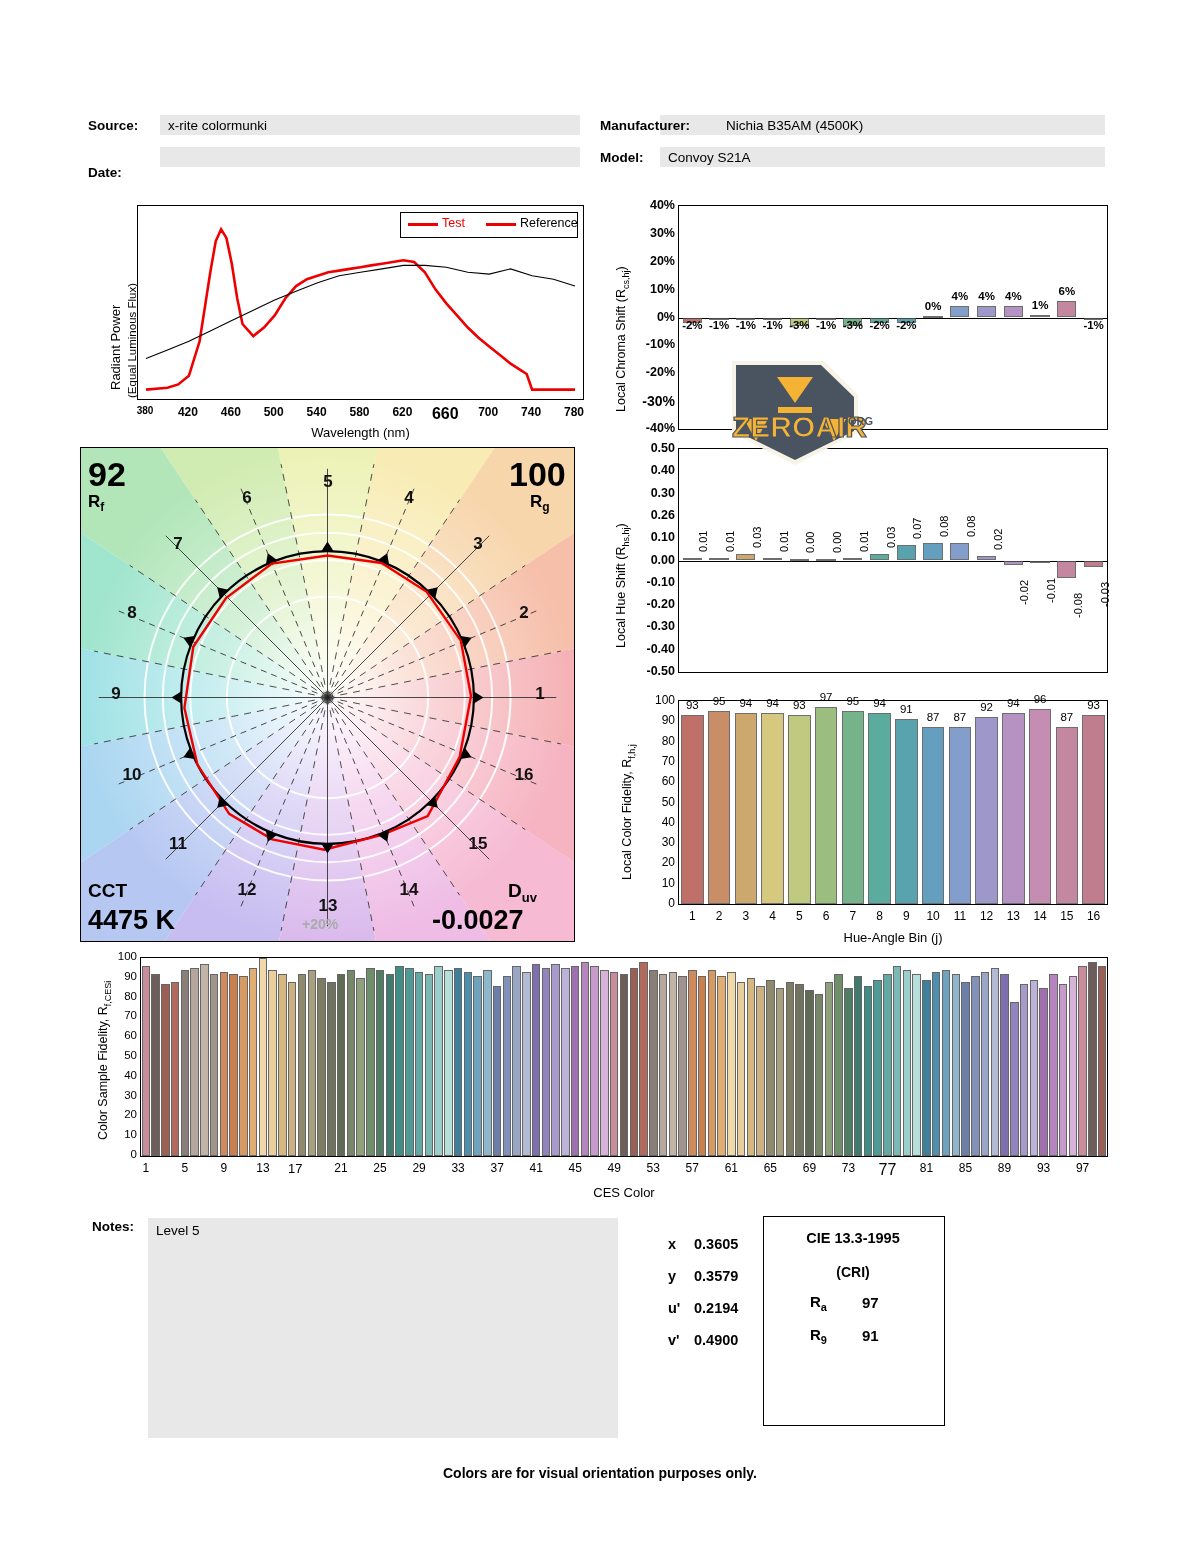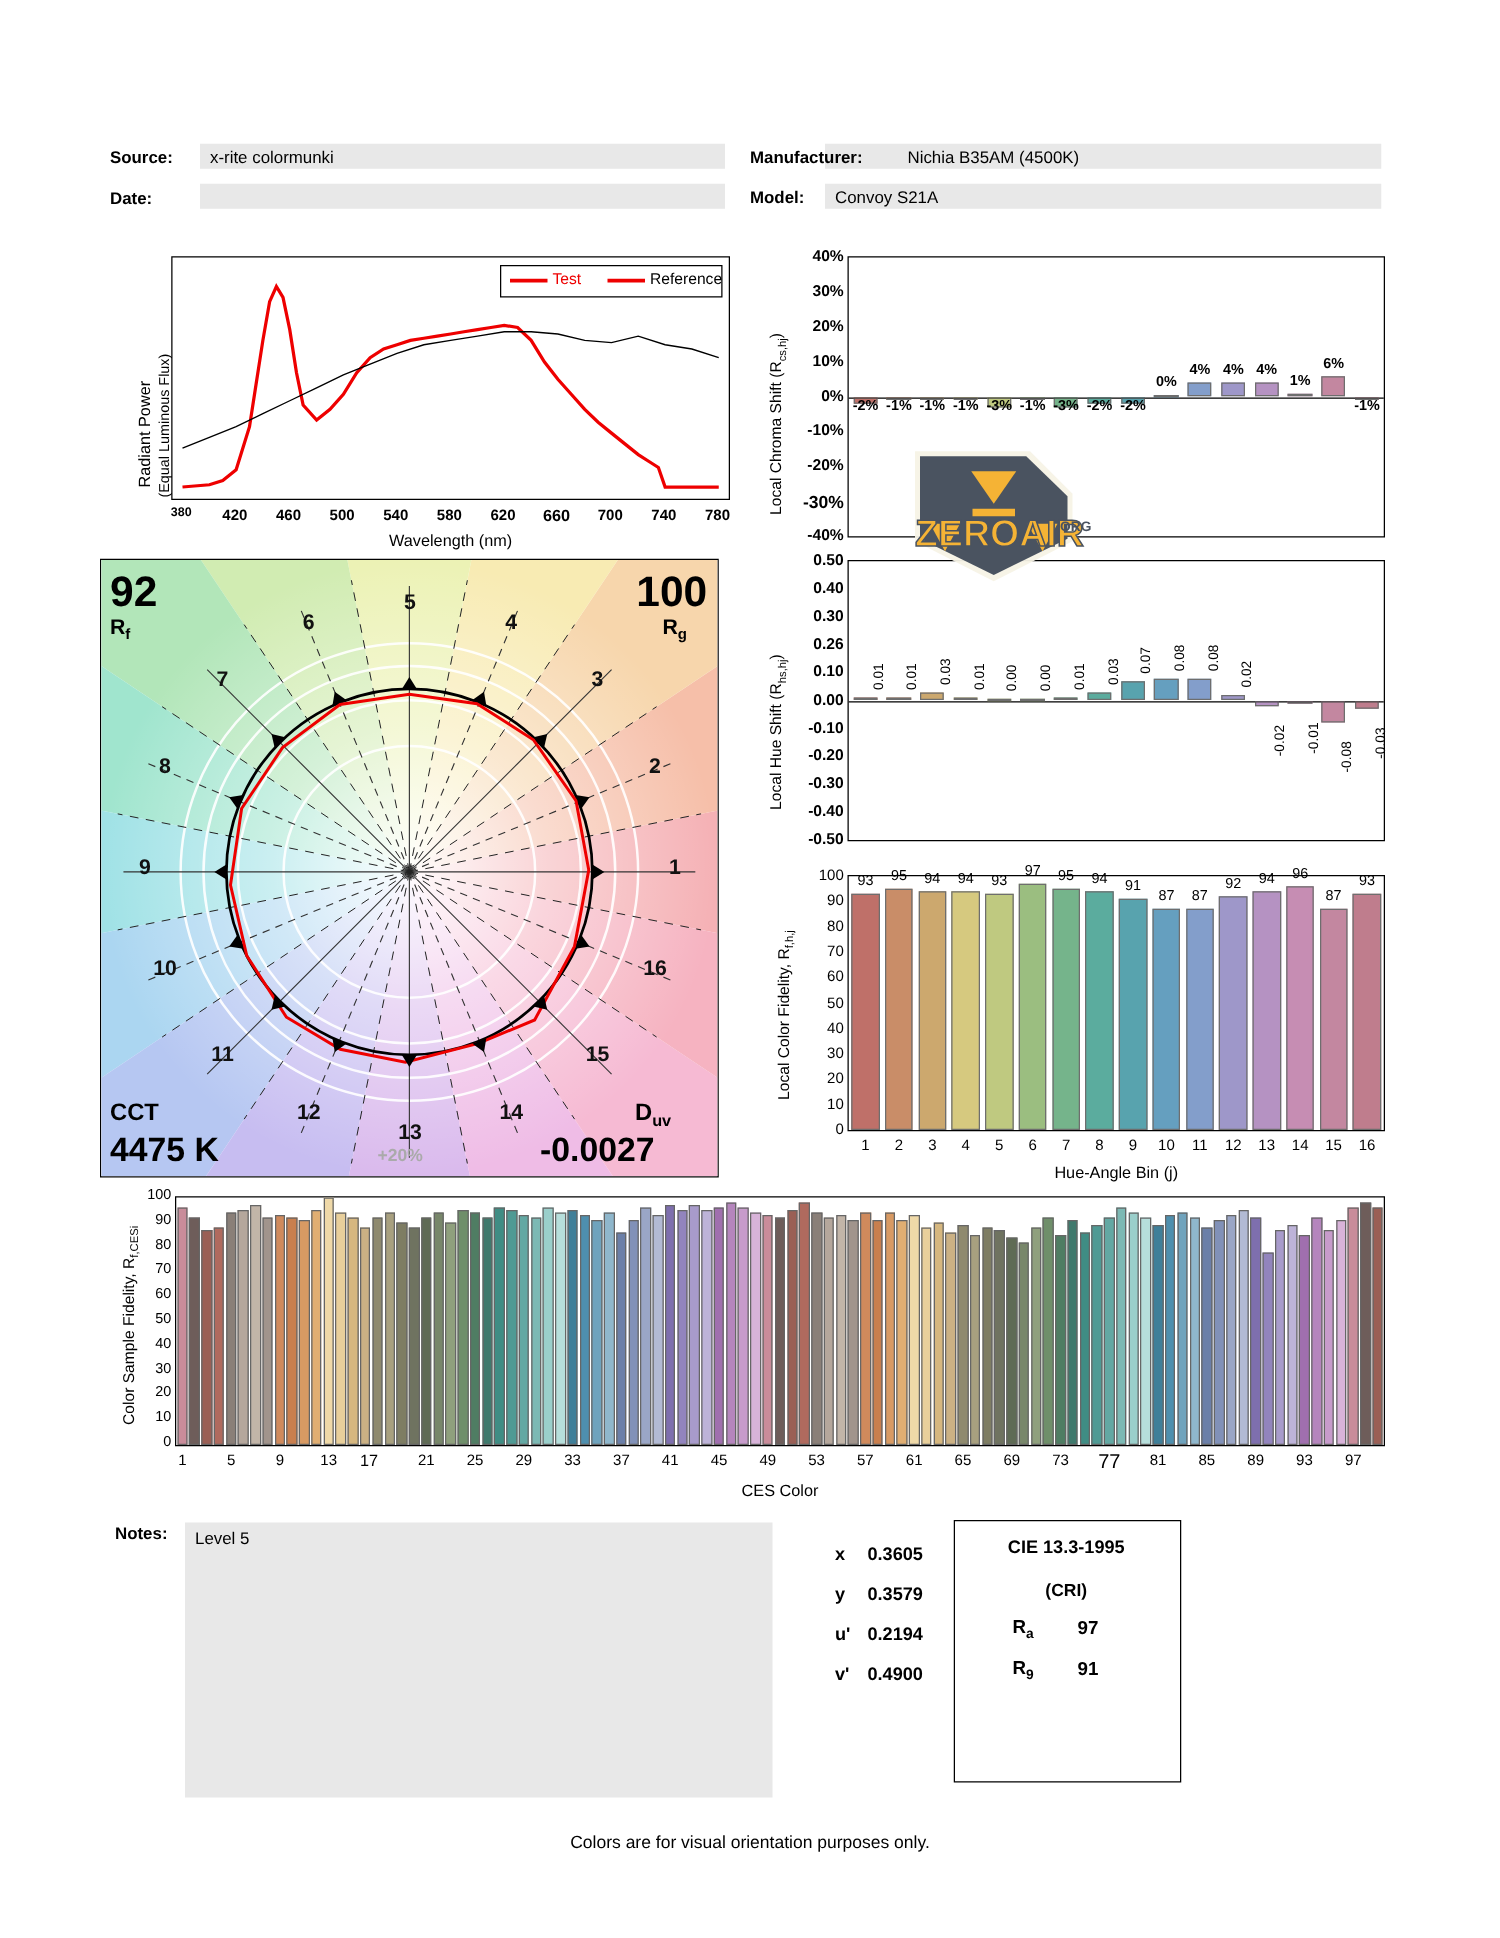--- a/index.html
+++ b/index.html
@@ -26,39 +26,39 @@
 
   
   .bar{position:absolute;box-sizing:border-box;border:1px solid #555;}
   .barlabel{position:absolute;font-size:11px;text-align:center;}
   .barlabel-rot{position:absolute;font-size:11px;transform-origin:0 0;transform:rotate(-90deg);white-space:nowrap;}
   .zeroline{position:absolute;background:#000;height:1px;}
 
   
   .notes-box{position:absolute;background:#e8e8e8;}
   .cri-box{position:absolute;border:1.5px solid #000;background:#fff;}
-  .footer{position:absolute;width:1200px;text-align:center;font-weight:normal;font-size:14px;}
+  .footer{position:absolute;width:1200px;text-align:center;font-weight:bold;font-size:14px;}
 
   
   .logo{position:absolute;}
 </style>
 </head>
 <body>
 
 <div class="page">
 
 
   <div class="fieldbar" style="left:160px;top:115px;width:420px;"></div>
   <div class="fieldbar" style="left:660px;top:115px;width:445px;"></div>
   <div class="fieldbar" style="left:160px;top:147px;width:420px;"></div>
   <div class="fieldbar" style="left:660px;top:147px;width:445px;"></div>
 
   <div class="hdr-row" style="left:88px;top:118px;"><span class="hdr-label">Source:</span></div>
   <div class="hdr-row" style="left:168px;top:118px;"><span>x-rite colormunki</span></div>
-  <div class="hdr-row" style="left:88px;top:151px;"><span class="hdr-label">Date:</span></div>
+  <div class="hdr-row" style="left:88px;top:165px;"><span class="hdr-label">Date:</span></div>
   <div class="hdr-row" style="left:168px;top:150px;"><span></span></div>
   <div class="hdr-row" style="left:600px;top:118px;"><span class="hdr-label">Manufacturer:</span></div>
   <div class="hdr-row" style="left:726px;top:118px;"><span>Nichia B35AM (4500K)</span></div>
   <div class="hdr-row" style="left:600px;top:150px;"><span class="hdr-label">Model:</span></div>
   <div class="hdr-row" style="left:668px;top:150px;"><span>Convoy S21A</span></div>
 
   <div class="axisbox" id="spd-box" style="left:137px;top:205px;width:447px;height:195px;">
     <svg id="spd-svg" width="445" height="193" viewBox="0 0 445 193" style="display:block">
         <path d="M8.0,183.6 L29.5,181.8 L40.2,178.4 L50.9,169.8 L61.6,135.3 L72.3,66.3 L77.7,35.3 L83.1,23.2 L88.4,31.9 L93.8,57.7 L99.2,92.2 L104.5,118.0 L115.3,130.1 L126.0,121.5 L136.7,109.4 L147.4,92.2 L158.1,80.1 L168.9,73.2 L179.6,69.8 L190.3,66.3 L201.1,64.6 L211.8,62.9 L222.5,61.2 L233.2,59.4 L244.0,57.7 L254.7,56.0 L265.4,54.3 L276.1,56.0 L286.9,66.3 L297.6,83.6 L308.3,97.4 L319.0,109.4 L329.8,121.5 L340.5,131.8 L351.2,140.5 L361.9,149.1 L372.6,157.7 L383.4,164.6 L388.7,168.0 L394.1,183.6 L437.0,183.6 " fill="none" stroke="#ee0000" stroke-width="2.6"></path>
         <path d="M8.0,152.5 L29.5,143.9 L50.9,135.3 L72.3,124.9 L93.8,114.6 L115.3,104.3 L136.7,93.9 L158.1,85.3 L179.6,76.7 L201.1,69.8 L222.5,66.3 L244.0,62.9 L265.4,59.4 L286.9,59.4 L308.3,61.2 L329.8,66.3 L351.2,68.1 L372.6,62.9 L394.1,69.8 L415.5,73.2 L437.0,80.1 " fill="none" stroke="#000000" stroke-width="1.1"></path>
@@ -74,21 +74,21 @@
   <div class="vlabel" style="left:126px;top:398px;transform:rotate(-90deg);font-size:11.5px;">(Equal Luminous Flux)</div>
   <div style="position:absolute;left:137px;top:425px;width:447px;text-align:center;font-size:13px;">Wavelength (nm)</div>
   <div id="spd-xticks">
       <div class="tick" style="left:129px;top:405px;width:32px;text-align:center;font-weight:bold;font-size:10px;">380</div>
       <div class="tick" style="left:171.9px;top:405px;width:32px;text-align:center;font-weight:bold;font-size:12px;">420</div>
       <div class="tick" style="left:214.8px;top:405px;width:32px;text-align:center;font-weight:bold;font-size:12px;">460</div>
       <div class="tick" style="left:257.7px;top:405px;width:32px;text-align:center;font-weight:bold;font-size:12px;">500</div>
       <div class="tick" style="left:300.6px;top:405px;width:32px;text-align:center;font-weight:bold;font-size:12px;">540</div>
       <div class="tick" style="left:343.5px;top:405px;width:32px;text-align:center;font-weight:bold;font-size:12px;">580</div>
       <div class="tick" style="left:386.4px;top:405px;width:32px;text-align:center;font-weight:bold;font-size:12px;">620</div>
-      <div class="tick" style="left:429.29999999999995px;top:405px;width:32px;text-align:center;font-weight:bold;font-size:13px;">660</div>
+      <div class="tick" style="left:429.29999999999995px;top:405px;width:32px;text-align:center;font-weight:bold;font-size:16px;">660</div>
       <div class="tick" style="left:472.20000000000005px;top:405px;width:32px;text-align:center;font-weight:bold;font-size:12px;">700</div>
       <div class="tick" style="left:515.1px;top:405px;width:32px;text-align:center;font-weight:bold;font-size:12px;">740</div>
       <div class="tick" style="left:558px;top:405px;width:32px;text-align:center;font-weight:bold;font-size:12px;">780</div>
     </div>
 
   <div class="axisbox" id="chroma-box" style="left:678px;top:205px;width:430px;height:225px;"></div>
   <div id="chroma-content">
       <div class="zeroline" style="left:679px;top:317.5px;width:428px;"></div>
       <div class="bar" style="left:682.745px;top:317.5px;width:19.259999999999998px;height:5.575px;background:#b4584f;opacity:0.85;"></div>
       <div class="barlabel" style="left:675.375px;top:318.5px;width:34px;font-size:11.5px;font-weight:bold;">-2%</div>

